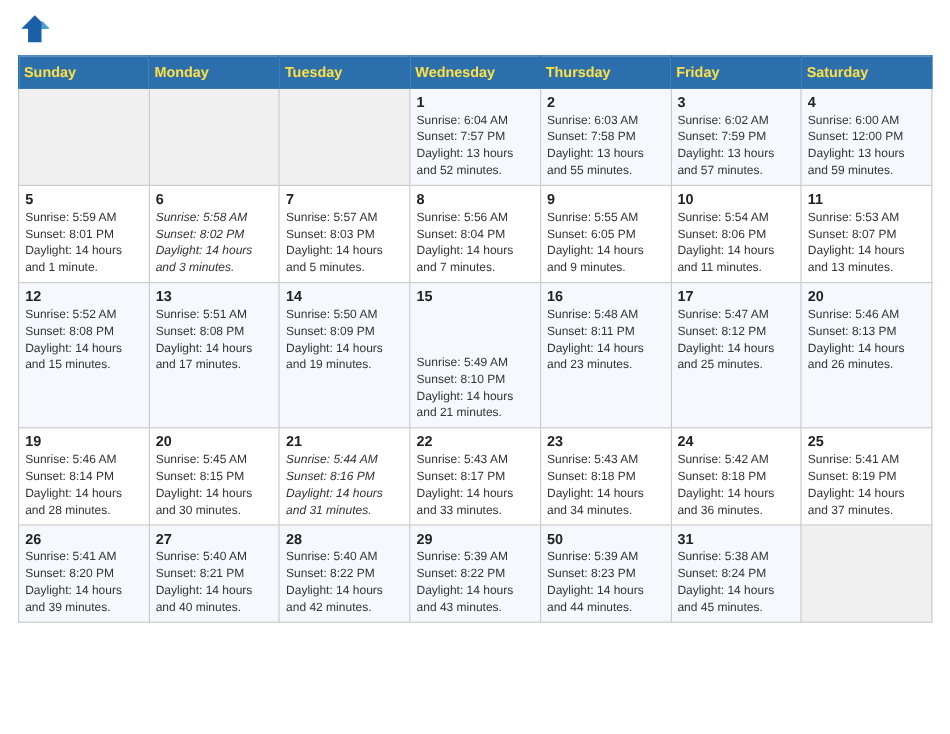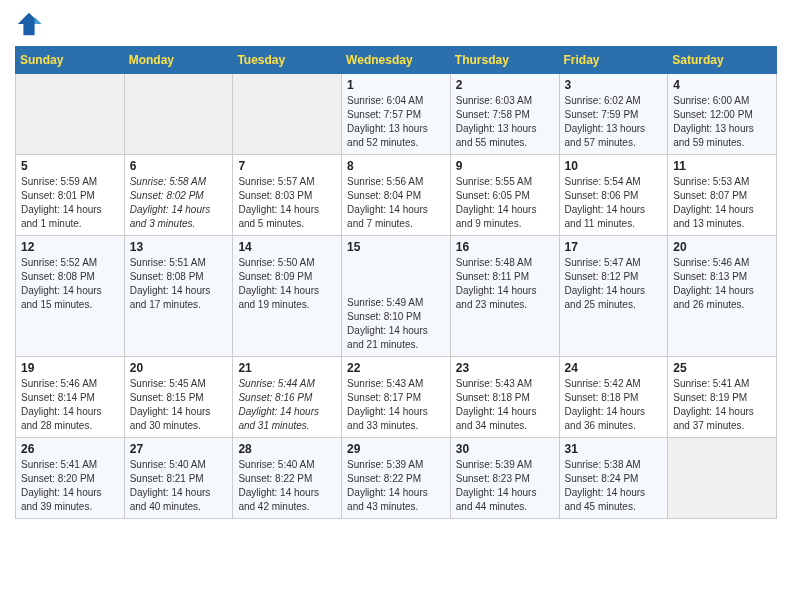--- a/index.html
+++ b/index.html
@@ -338,21 +338,21 @@
 and 42 minutes.</div>
         </td>
         <td>
           <span class="day-number">29</span>
           <div class="day-info" style="white-space: pre-line;">Sunrise: 5:39 AM
 Sunset: 8:22 PM
 Daylight: 14 hours
 and 43 minutes.</div>
         </td>
         <td>
-          <span class="day-number">30</span>
+          <span class="day-number">50</span>
           <div class="day-info" style="white-space: pre-line;">Sunrise: 5:39 AM
 Sunset: 8:23 PM
 Daylight: 14 hours
 and 44 minutes.</div>
         </td>
         <td>
           <span class="day-number">31</span>
           <div class="day-info" style="white-space: pre-line;">Sunrise: 5:38 AM
 Sunset: 8:24 PM
 Daylight: 14 hours

